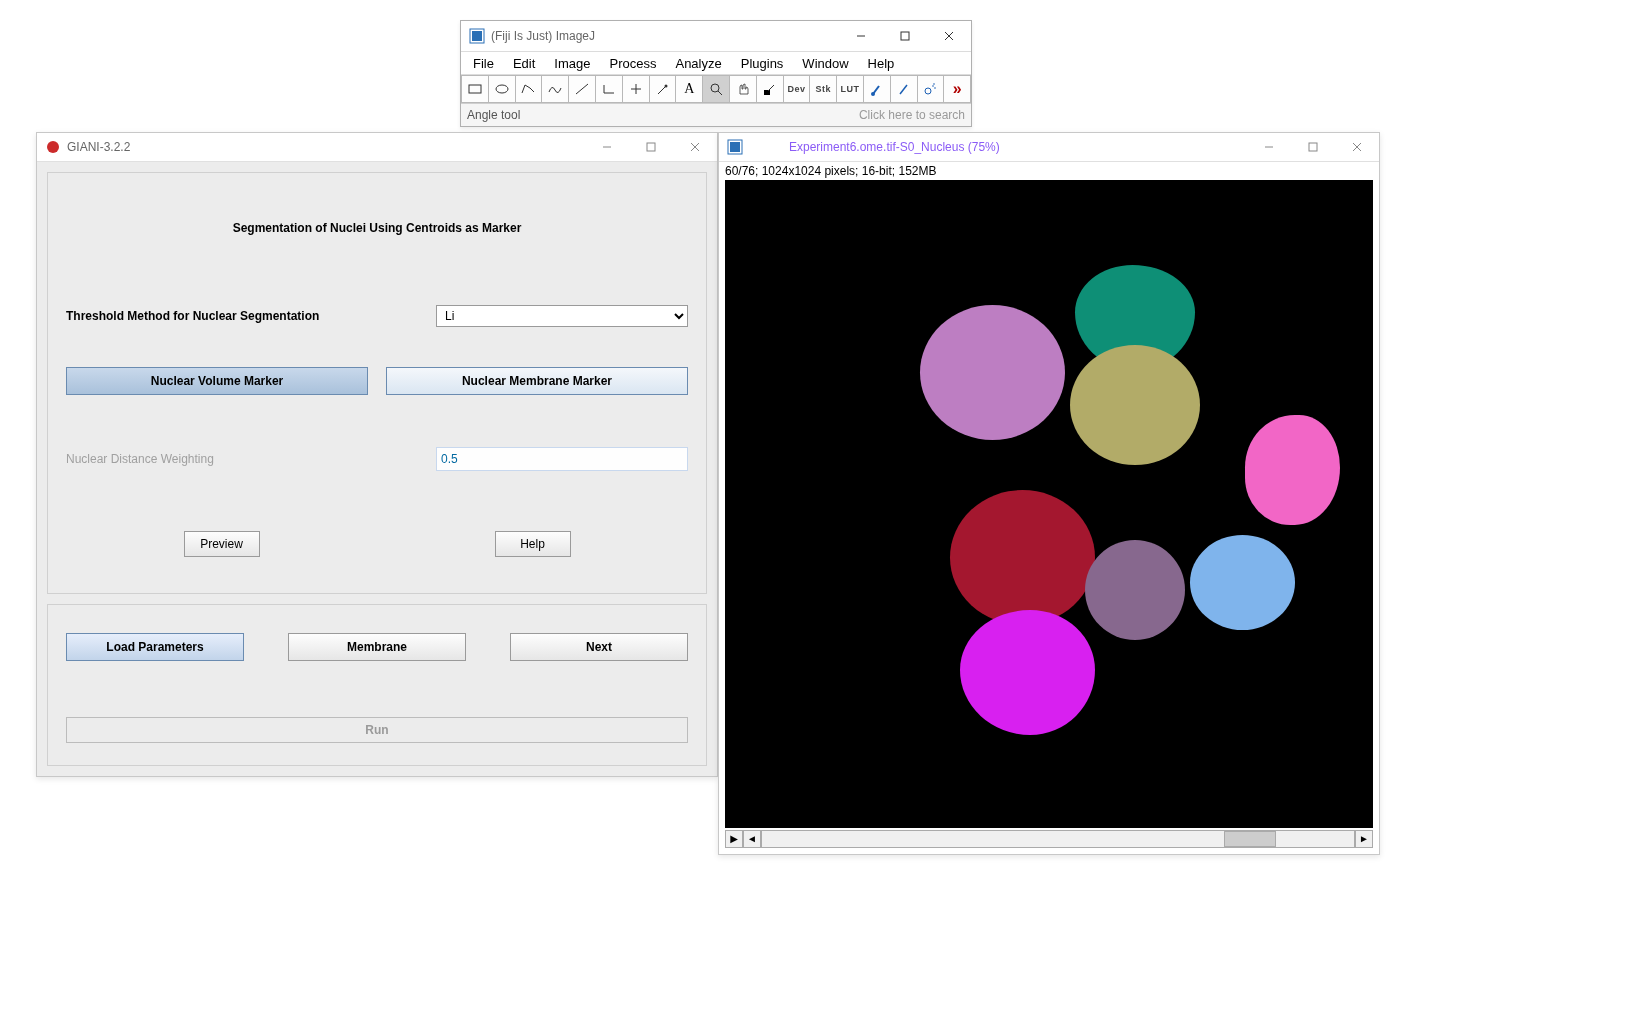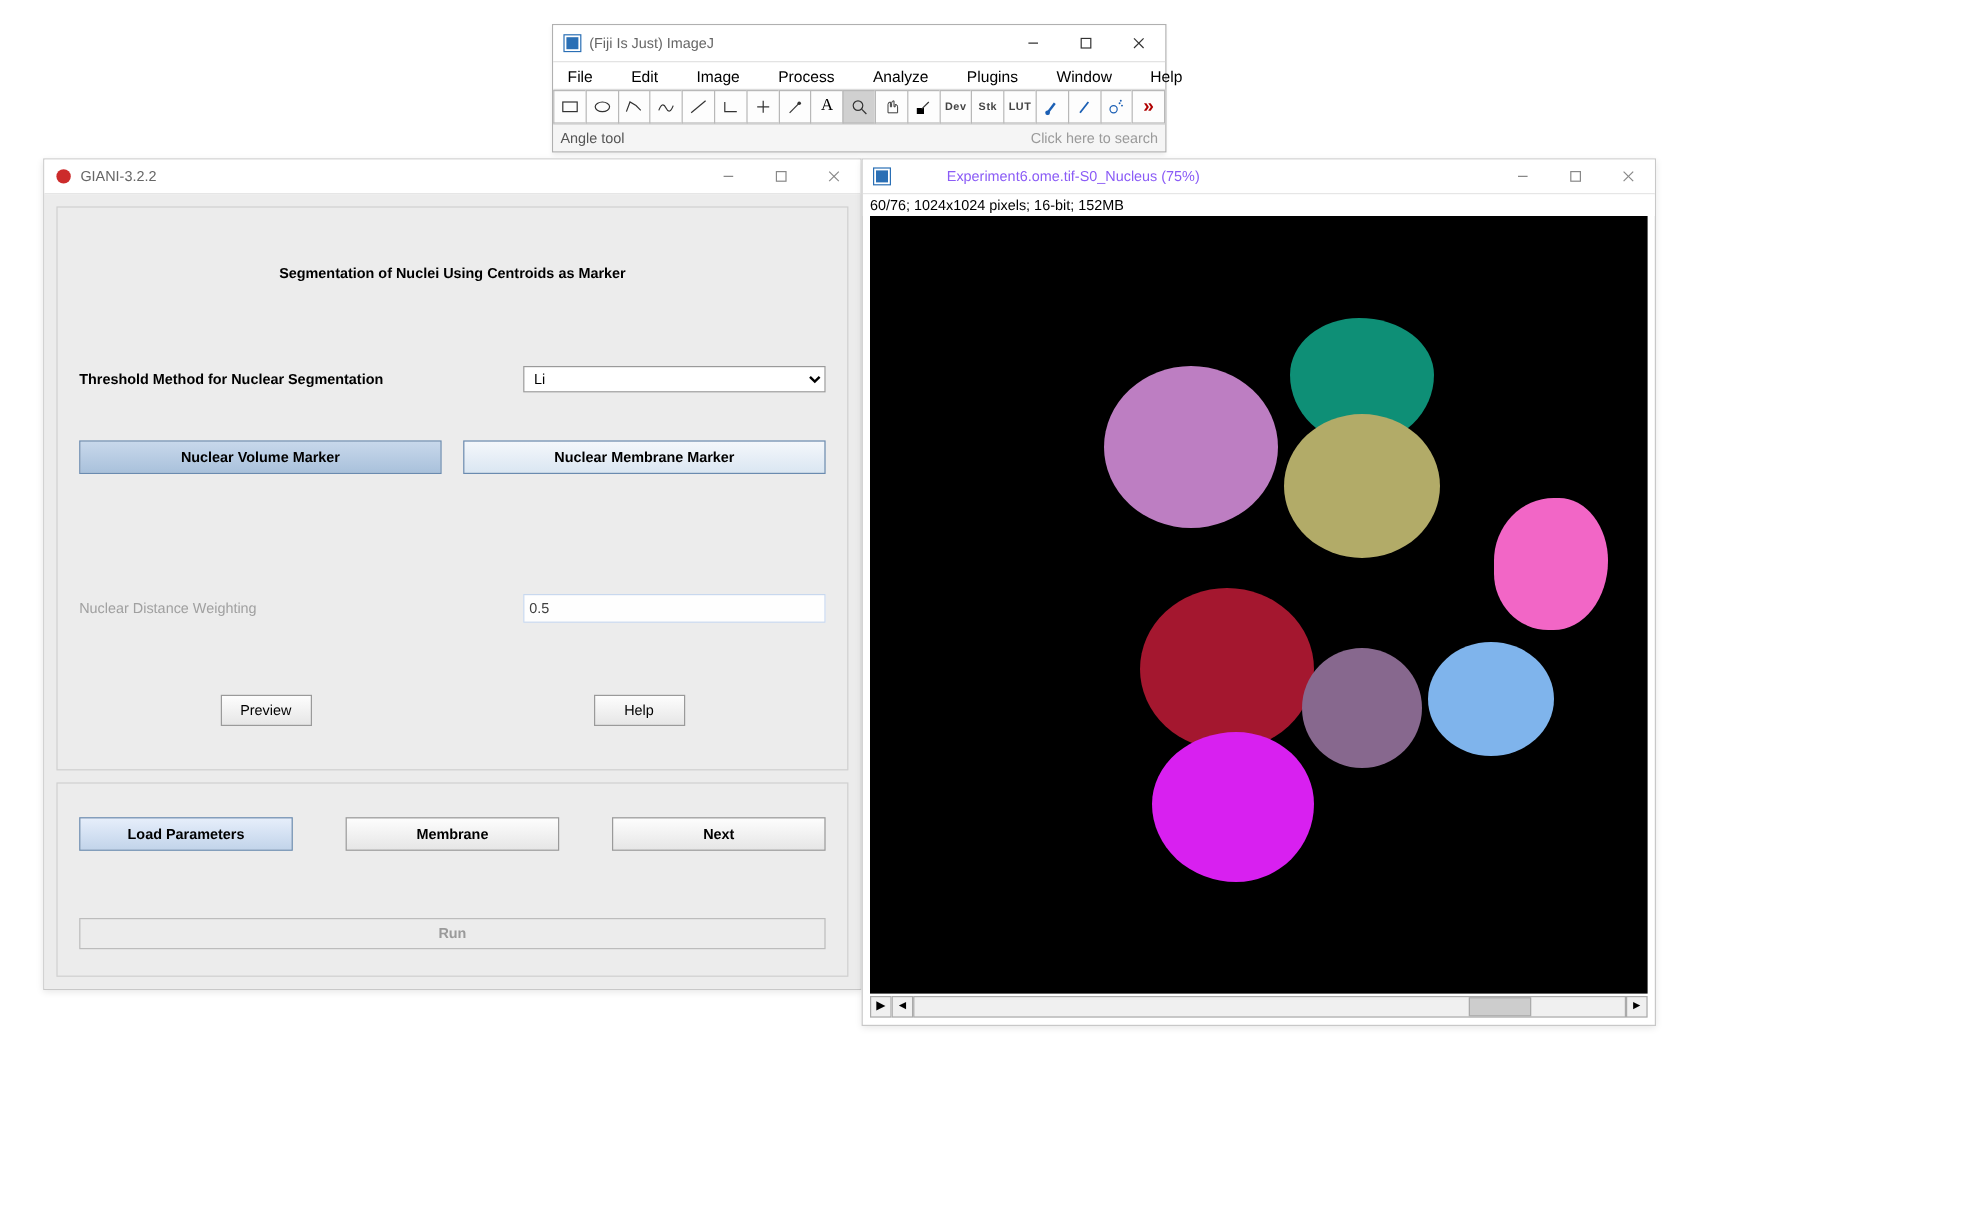--- a/index.html
+++ b/index.html
@@ -54,21 +54,21 @@
     color: #333;
   }
   .win-controls svg { display:block; }
 
   .menubar {
     height: 22px;
     background: #ffffff;
     display: flex;
     align-items: center;
     padding: 0 4px;
-    gap: 16px;
+    gap: 3px;
     border-bottom: 1px solid #dcdcdc;
   }
   .menubar span {
     padding: 2px 8px;
     font-size: 13px;
   }
 
   .toolbar {
     height: 28px;
     background: #f5f5f5;
@@ -152,28 +152,28 @@
   .form-row select, .form-row input[type=text] {
     flex:1;
     height:22px;
     font-size:12px;
     border:1px solid #9a9a9a;
     background:#fff;
     padding:0 4px;
   }
   .form-row input[disabled]{
     background:#fefefe;
-    color:#404040;
+    color:#0369a1;
     border:1px solid #c8d8ee;
   }
   .form-row.disabled label { color:#a0a0a0; font-weight:normal;}
   .marker-row {
     display:flex;
     gap:18px;
-    margin-bottom:100px;
+    margin-bottom:52px;
   }
   .marker-btn {
     flex:1;
     height:26px;
     font-size:12px;
     font-weight:bold;
     border:1px solid #6a8bb0;
     display:flex;align-items:center;justify-content:center;
   }
   .marker-btn.selected {

